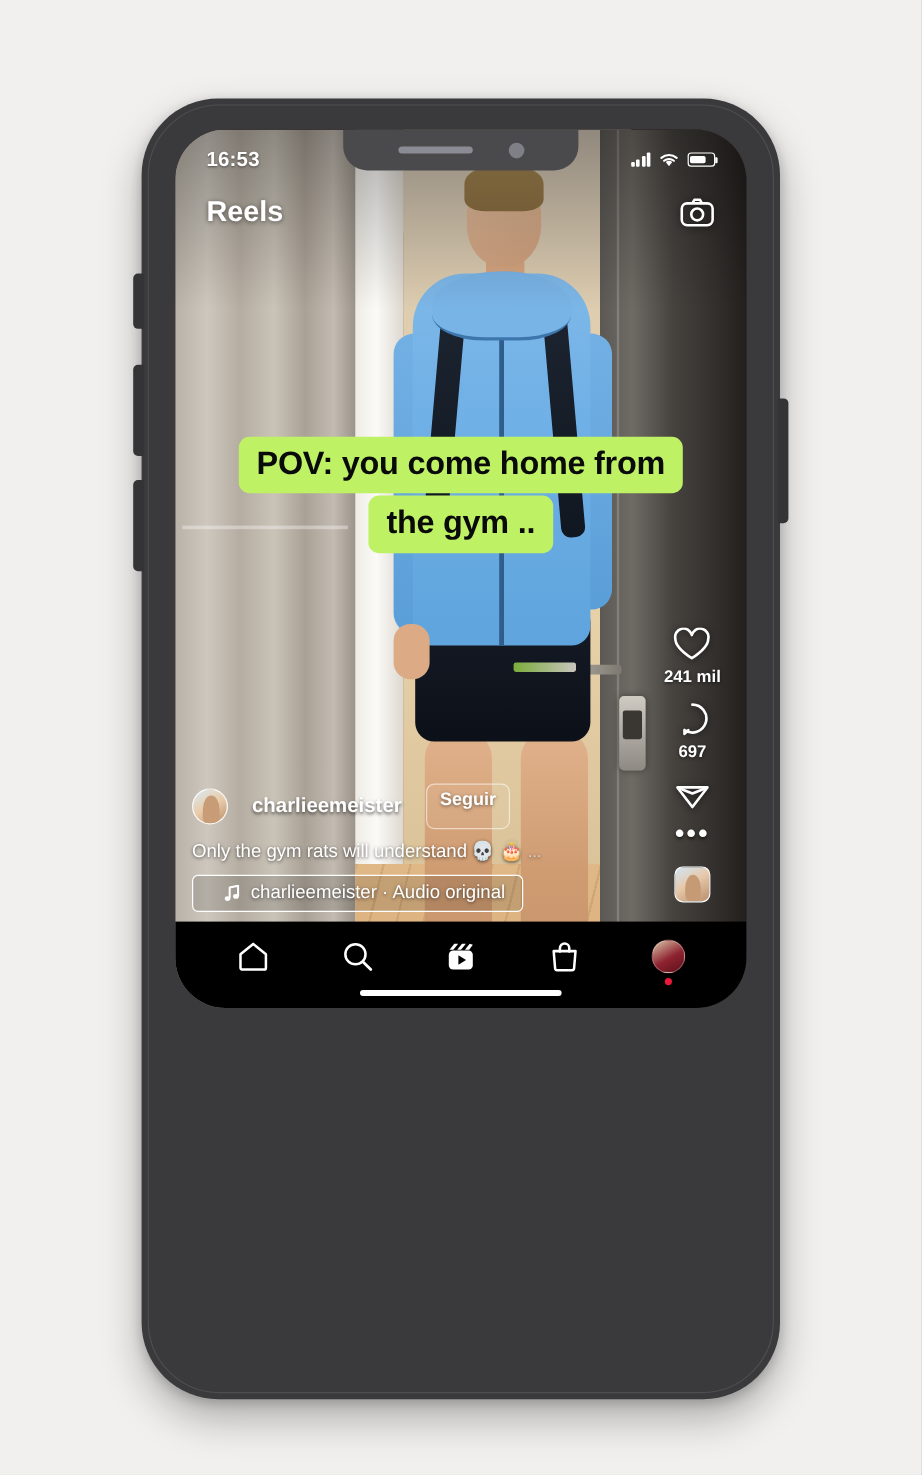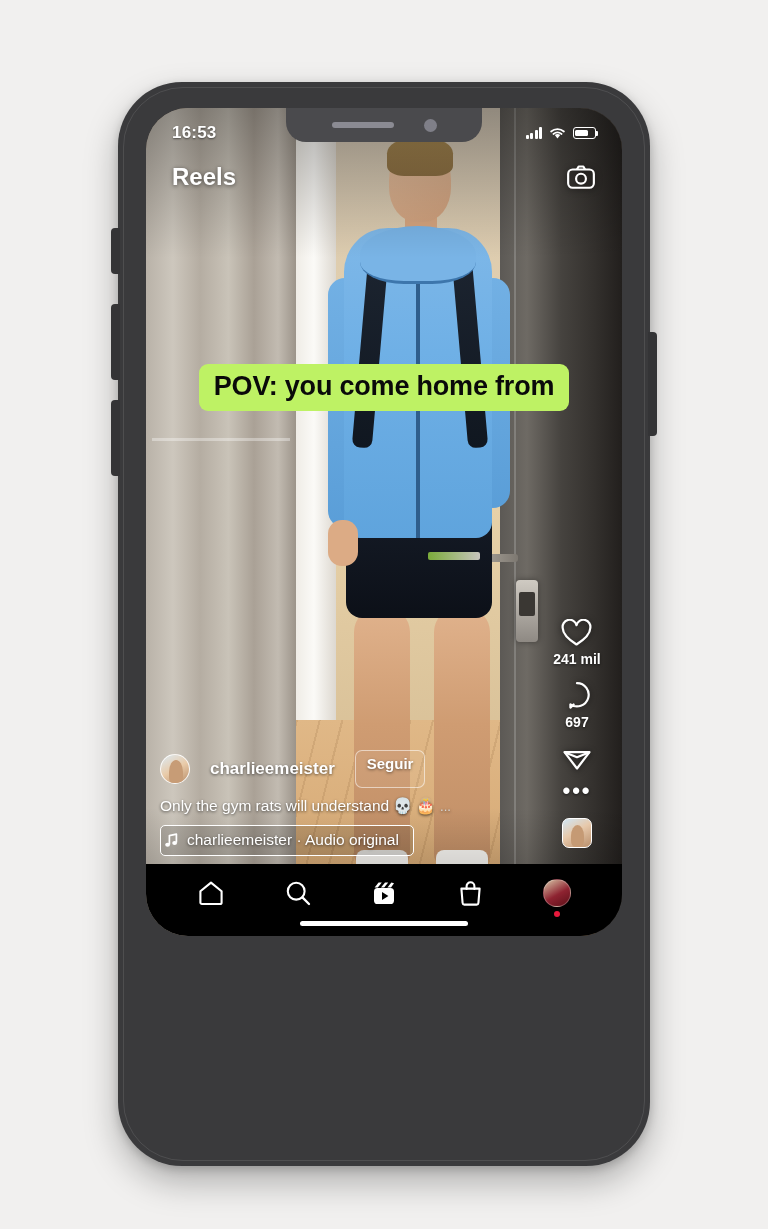--- a/index.html
+++ b/index.html
@@ -30,21 +30,21 @@
   .side-btn { position: absolute; left: -7px; width: 9px; background: #343436; border-radius: 4px 0 0 4px; }
   .side-btn.silent { top: 146px; height: 46px; }
   .side-btn.vol-up  { top: 222px; height: 76px; }
   .side-btn.vol-dn  { top: 318px; height: 76px; }
   .side-btn.power   { left: auto; right: -7px; top: 250px; height: 104px; border-radius: 0 4px 4px 0; }
 
   
   .screen {
     position: absolute;
     left: 28px; top: 26px;
-    width: 476px; height: 828px;
+    width: 476px; height: 732px;
     border-radius: 42px;
     overflow: hidden;
     background: #000;
   }
 
   
   .video {
     position: absolute; left: 0; top: 0; right: 0;
     height: 960px;
     overflow: hidden;
@@ -315,21 +315,21 @@
   .meta-caption{
     color:#fff; font-size:15.5px; margin-top:9px;
     text-shadow:0 1px 3px rgba(0,0,0,0.65);
     display:flex; align-items:center; gap:4px;
   }
   .meta-caption .more{ color:#d6d6d6; font-size:13px; }
   .meta-audio{
     margin-top:10px;
     display:inline-flex; align-items:center; gap:9px;
     border:1.6px solid #fff; border-radius:5px;
-    padding:5px 14px 6px 4px;
+    padding:5px 14px 6px 26px;
     background:rgba(0,0,0,0.12);
   }
   .meta-audio-text{
     color:#fff; font-size:15.5px;
     text-shadow:0 1px 3px rgba(0,0,0,0.6); white-space:nowrap;
   }
 
   
   .bottom-nav{
     position:absolute; left:0; bottom:0; width:100%; height:72px;
@@ -429,20 +429,21 @@
         <div class="reels-title">Reels</div>
         <svg class="cam-icon" viewBox="0 0 28 28">
           <rect x="2" y="7" width="24" height="17" rx="4.2" fill="none" stroke="#fff" stroke-width="2"></rect>
           <path d="M10.2 7 L11.8 4.2 L16.2 4.2 L17.8 7" fill="none" stroke="#fff" stroke-width="2" stroke-linejoin="round"></path>
           <circle cx="14" cy="15.6" r="4.6" fill="none" stroke="#fff" stroke-width="2"></circle>
         </svg>
       </div>
 
       <div class="caption-overlay">
         <div class="cap-line l1">POV: you come home from</div>
+        <div class="cap-line l2">the gym ..</div>
       </div>
 
       <div class="action-rail">
 
         <div class="rail-item">
           <svg width="31" height="28" viewBox="0 0 31 28">
             <path d="M15.5 25.5 C 6 19.2 1.8 14.6 1.8 9.4 A6.8 6.8 0 0 1 15.5 6.2 A6.8 6.8 0 0 1 29.2 9.4 C 29.2 14.6 25 19.2 15.5 25.5 Z" fill="none" stroke="#fff" stroke-width="2.2" stroke-linejoin="round"></path>
           </svg>
           <div class="rail-count">241 mil</div>
         </div>

